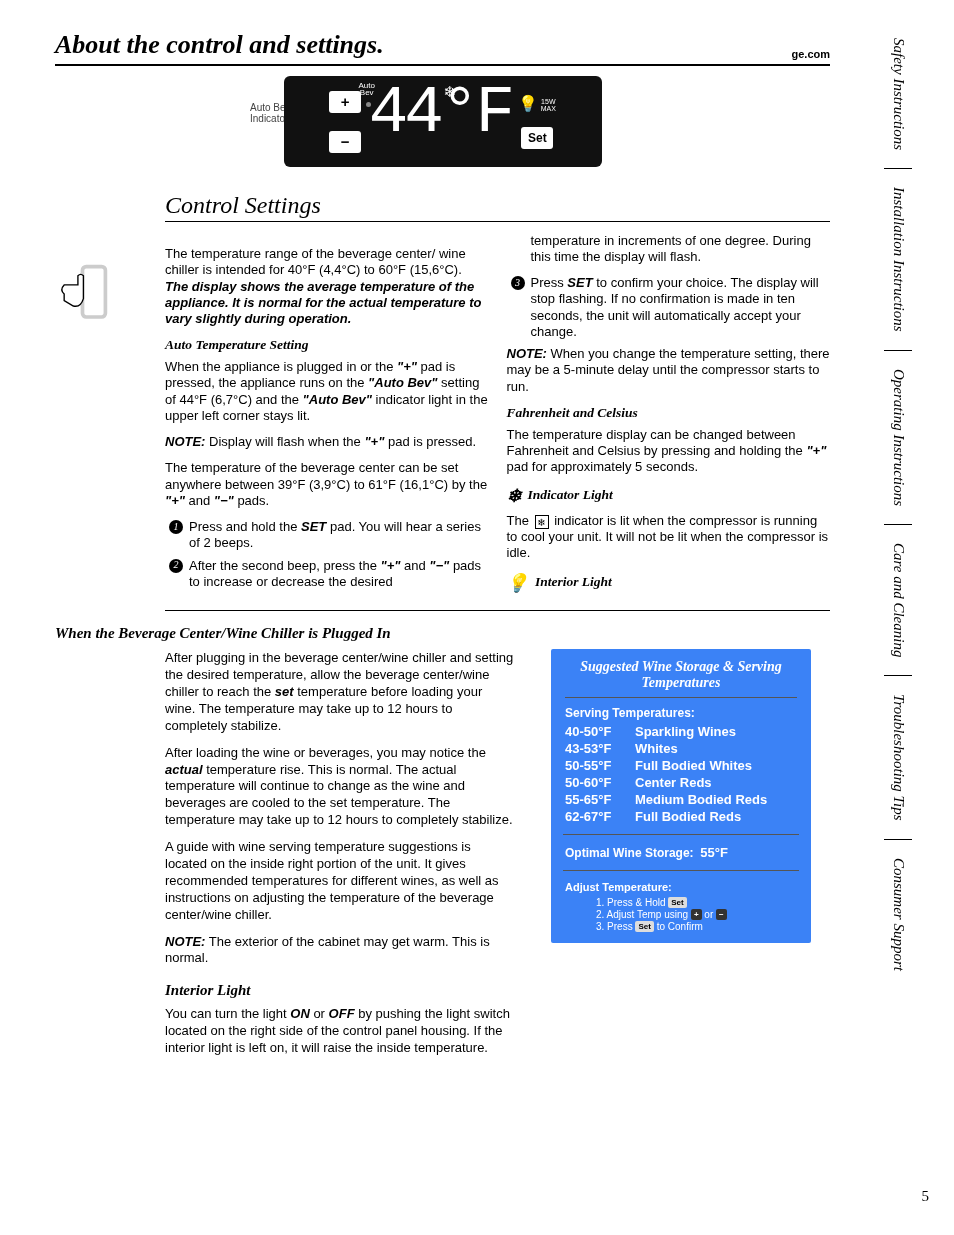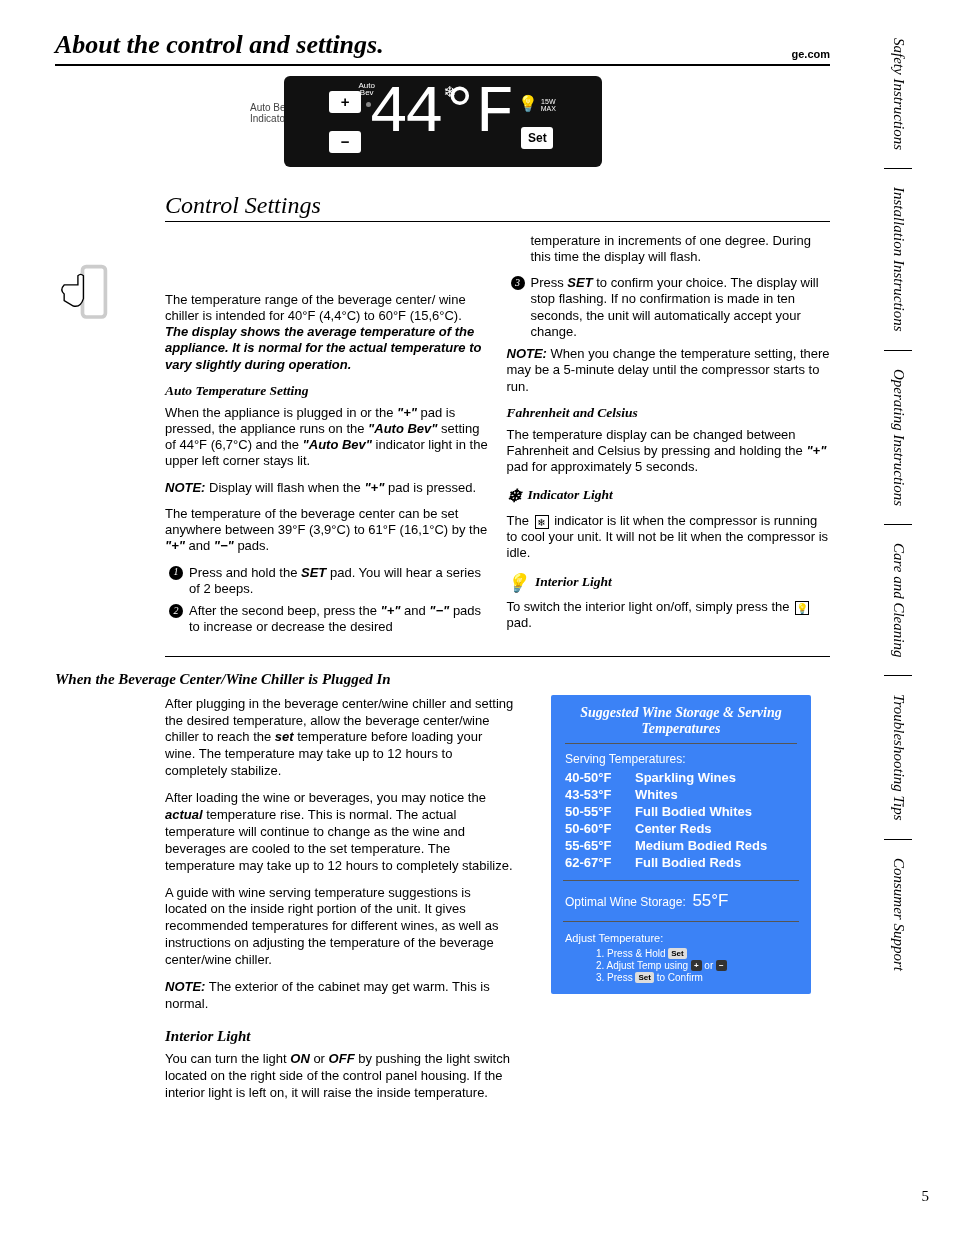--- a/index.html
+++ b/index.html
@@ -178,21 +178,21 @@
     font-style: italic;
     font-weight: bold;
     text-align: center;
     border-bottom: 1px solid #555;
     padding-bottom: 6px;
     margin-bottom: 8px;
     font-size: 14px;
   }
   .wrow { display:flex; gap:10px; margin: 2px 0; font-weight:bold; font-size:13px;}
   .wtemp { width: 60px; }
-  .wsub { font-weight:normal; margin: 4px 0;}
+  .wsub { font-weight:bold; margin: 4px 0;}
   .wline { border-top:1px solid #555; margin: 10px -2px;}
   .adj { font-size: 10px; }
   .adj ol { margin: 4px 0 0 24px; padding:0; font-weight:normal;}
   .adj li { margin: 1px 7px;}
   .key { display:inline-block; background:#ddd; color:#000; padding:0 3px; border-radius:2px; font-size:8px; font-weight:bold; line-height: 11px; vertical-align:1px;}
   .key.dark { background:#333; color:#fff;}
   .page-num { position:absolute; right: 25px; bottom: 30px; font-size: 15px; font-family: "Trebuchet MS"; }
   em.bi { font-style: italic; font-weight:bold;}
 </style>
 </head>
@@ -256,21 +256,20 @@
      <p style="margin-left:24px;">temperature in increments of one degree. During this time the display will flash.</p>
      <ol class="steps">
        <li><span class="num-b">3</span><span>Press </span><em class="bi">SET</em><span> to confirm your choice. The display will stop flashing. If no confirmation is made in ten seconds, the unit will automatically accept your change.</span></li>
      </ol>
      <p><em class="bi">NOTE:</em><span> When you change the temperature setting, there may be a 5-minute delay until the compressor starts to run.</span></p>
      <div class="subh">Fahrenheit and Celsius</div>
      <p><span>The temperature display can be changed between Fahrenheit and Celsius by pressing and holding the </span><em class="bi">"+"</em><span> pad for approximately 5 seconds.</span></p>
      <div class="subh"><span class="icon-snow-big">❄</span><span>Indicator Light</span></div>
      <p><span>The </span><span class="icon-inline">❄</span><span> indicator is lit when the compressor is running to cool your unit. It will not be lit when the compressor is idle.</span></p>
      <div class="subh"><span class="icon-bulb-big">💡</span><span>Interior Light</span></div>
-     <p><span>To switch the interior light on/off, simply press the </span><span class="icon-inline">💡</span><span> pad.</span></p>
    </div>
  </div>
 
  <div class="lower-sep"></div>
  <div class="subh-lg" style="">When the Beverage Center/Wine Chiller is Plugged In</div>
  <div class="lower">
    <div class="lcol">
      <p><span>After plugging in the beverage center/wine chiller and setting the desired temperature, allow the beverage center/wine chiller to reach the </span><em class="bi">set</em><span> temperature before loading your wine. The temperature may take up to 12 hours to completely stabilize.</span></p>
      <p><span>After loading the wine or beverages, you may notice the </span><em class="bi">actual</em><span> temperature rise. This is normal. The actual temperature will continue to change as the wine and beverages are cooled to the set temperature. The temperature may take up to 12 hours to completely stabilize.</span></p>
      <p>A guide with wine serving temperature suggestions is located on the inside right portion of the unit. It gives recommended temperatures for different wines, as well as instructions on adjusting the temperature of the beverage center/wine chiller.</p>
@@ -300,21 +299,21 @@
           </div>
        <div class="wrow">
             <span class="wtemp">55-65°F</span>
             <span>Medium Bodied Reds</span>
           </div>
        <div class="wrow">
             <span class="wtemp">62-67°F</span>
             <span>Full Bodied Reds</span>
           </div>
        <div class="wline"></div>
-       <div class="wsub"><span>Optimal Wine Storage:</span> &nbsp;<span style="font-size:17px;">55°F</span></div>
+       <div class="wsub"><span>Optimal Wine Storage:</span> &nbsp;<span style="font-size:13px;">55°F</span></div>
        <div class="wline"></div>
        <div class="adj">
          <div class="wsub" style="font-size:11px;">Adjust Temperature:</div>
          <ol style="list-style:none;">
            <li><span>1. Press &amp; Hold </span><span class="key">Set</span></li>
            <li><span>2. Adjust Temp using </span><span class="key dark">+</span><span> or </span><span class="key dark">−</span></li>
            <li><span>3. Press </span><span class="key">Set</span><span> to Confirm</span></li>
          </ol>
        </div>
      </div>

